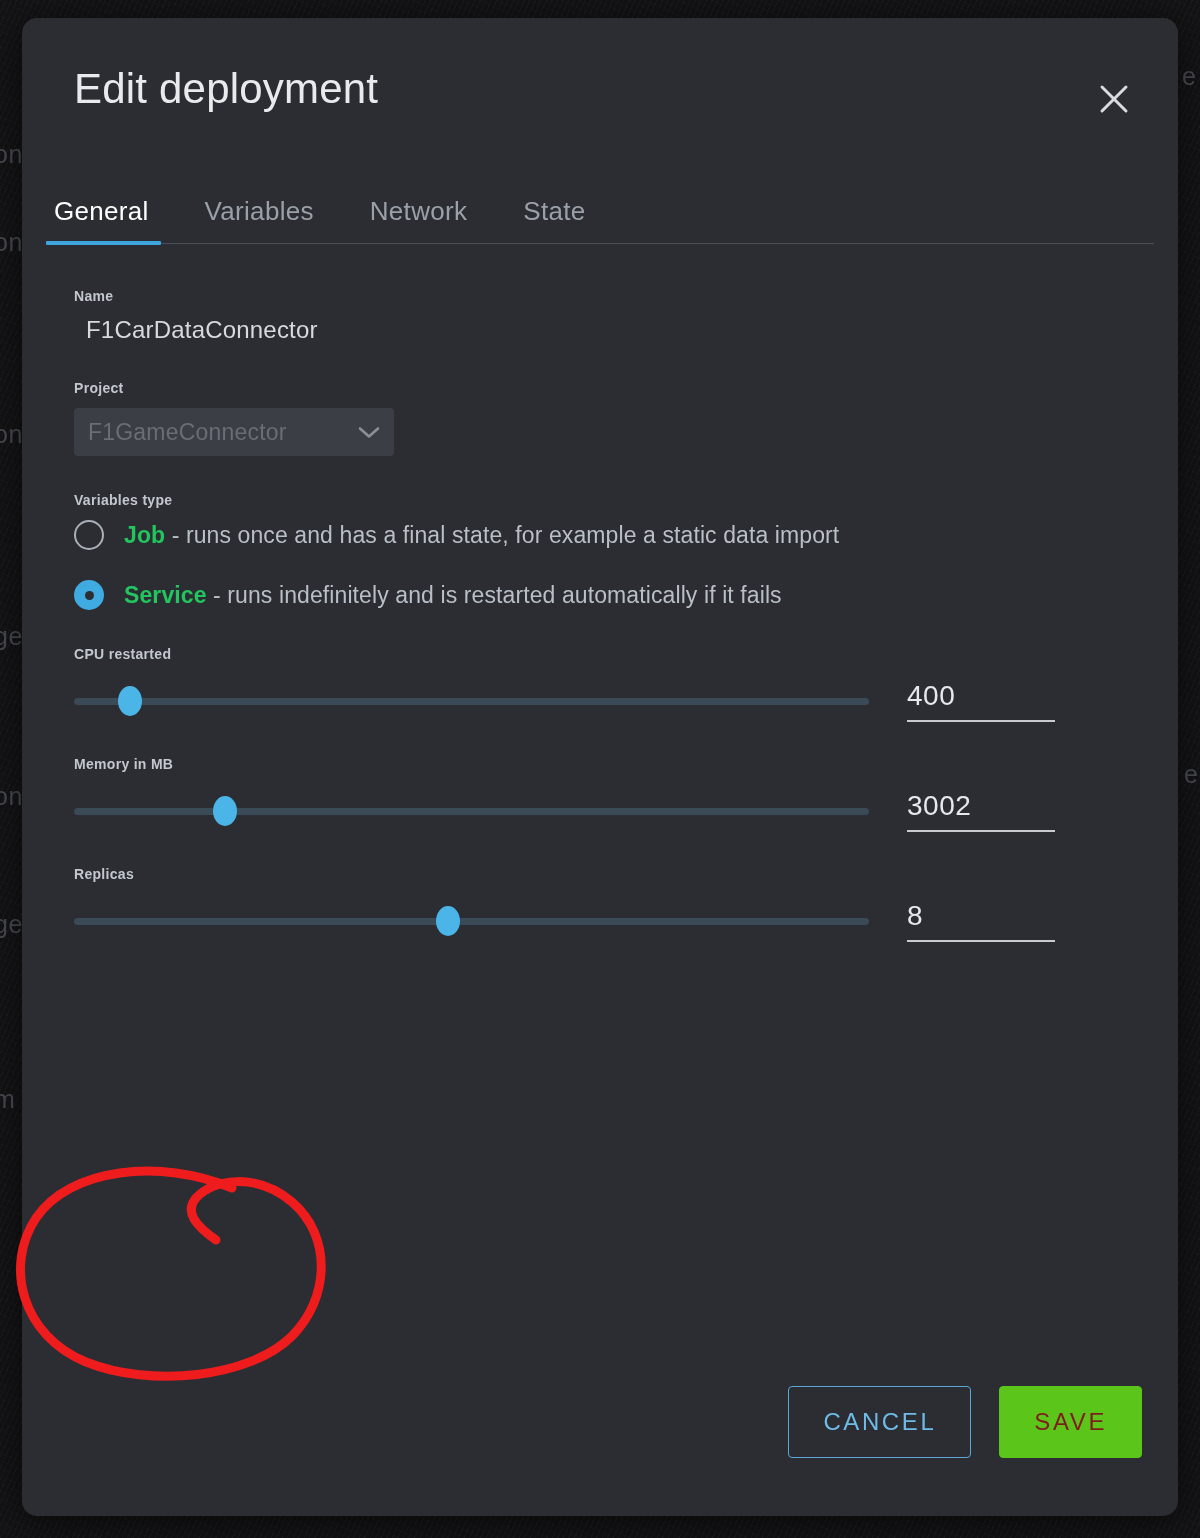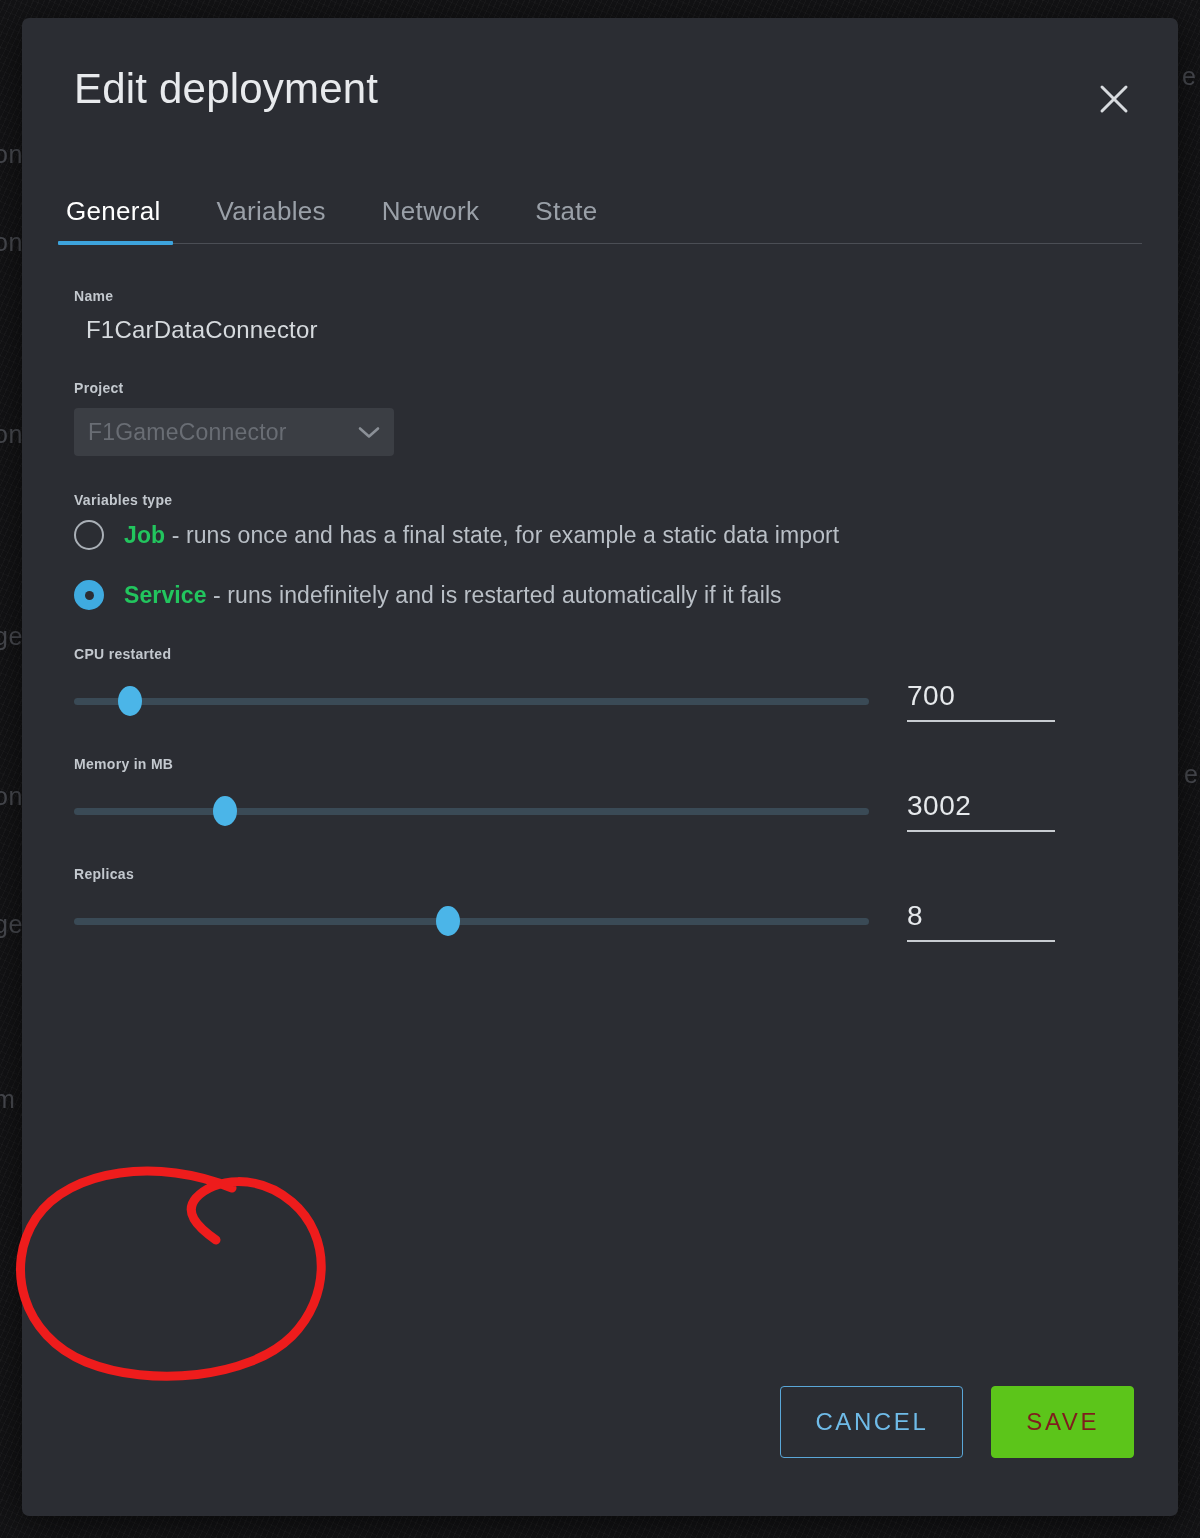--- a/index.html
+++ b/index.html
@@ -49,21 +49,21 @@
   #bg-frag-8 { left: 1184px; top: 760px; }
 
   
   #modal {
     position: absolute;
     left: 22px;
     top: 18px;
     width: 1156px;
     height: 1498px;
     background: #2b2d33;
-    border-radius: 7px;
+    border-radius: 15px;
     box-shadow: 0 6px 38px rgba(0,0,0,0.6);
     overflow: hidden;
   }
 
   .modal-header {
     position: relative;
     padding: 48px 52px 0 52px;
   }
   .modal-title {
     font-size: 42px;
@@ -83,21 +83,21 @@
     justify-content: center;
     cursor: pointer;
     border: none;
     background: transparent;
   }
   .close-btn svg { display: block; }
 
   
   .tabs-wrap {
     margin: 84px 0 0 0;
-    padding: 0 36px;
+    padding: 0 24px;
   }
   .tabs {
     display: flex;
     align-items: flex-end;
     gap: 0;
     border-bottom: 1px solid #4b4e55;
     position: relative;
   }
   .tab {
     font-size: 26px;
@@ -255,21 +255,21 @@
     letter-spacing: 0.5px;
     background: transparent;
     border-top: none; border-left: none; border-right: none;
     font-family: inherit;
     outline: none;
   }
 
   
   .footer {
     position: absolute;
-    right: 44px;
+    right: 36px;
     bottom: 58px;
     display: flex;
     align-items: flex-start;
     gap: 28px;
   }
   .btn {
     font-family: inherit;
     font-size: 24px;
     letter-spacing: 2.6px;
     border-radius: 4px;
@@ -379,21 +379,21 @@
       </div>
     </div>
 
     <div class="slider-field">
       <div class="field-label">CPU restarted</div>
       <div class="slider-row">
         <div class="slider-track-wrap">
           <div class="slider-track"></div>
           <div class="slider-thumb" id="cpu-thumb" style="left: 7%;"></div>
         </div>
-        <div class="slider-value">700</div>
+        <div class="slider-value">400</div>
       </div>
     </div>
 
     <div class="slider-field">
       <div class="field-label">Memory in MB</div>
       <div class="slider-row">
         <div class="slider-track-wrap">
           <div class="slider-track"></div>
           <div class="slider-thumb" id="memory-thumb" style="left: 19%;"></div>
         </div>

